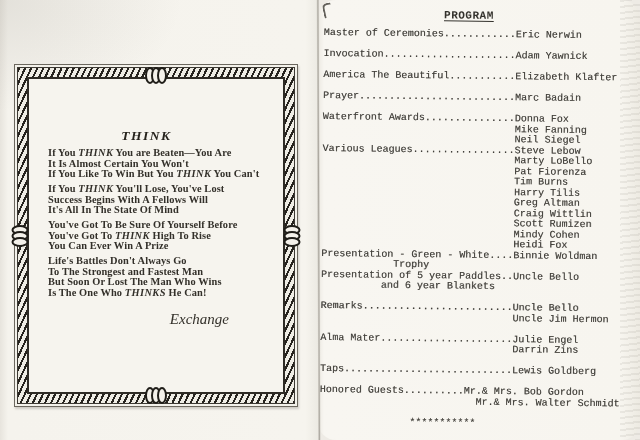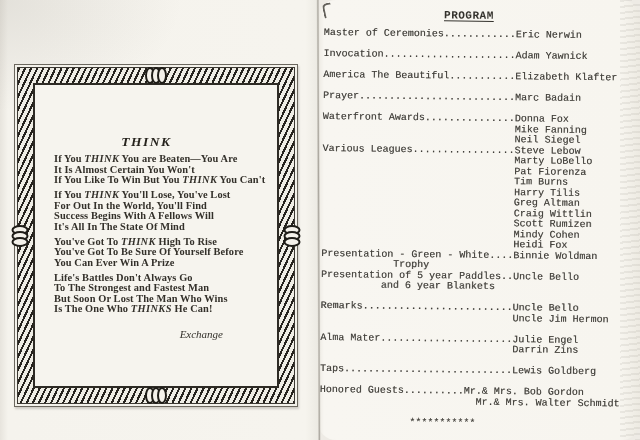--- a/index.html
+++ b/index.html
@@ -19,21 +19,21 @@
     pointer-events:none;
   }
   .frame {
     position:absolute; left:14px; top:64px; width:284px; height:343px;
     box-sizing:border-box; border:1px solid #6b675e; padding:2px;
     background:#f3f1ea;
     box-shadow:1px 2px 2px rgba(90,85,75,.25);
   }
   .rope {
     box-sizing:border-box; width:100%; height:100%;
-    border:1px solid #3c3933; padding:15px;
+    border:1px solid #3c3933; padding:9px;
     background:repeating-linear-gradient(115deg,#26231e 0 2px,#efede5 2px 5.5px);
   }
   .inner {
     box-sizing:border-box; width:100%; height:100%;
     border:2px solid #2e2b25; background:#f6f4ee;
     padding:50px 14px 0 19px; overflow:hidden;
   }
   .orn { position:absolute; display:flex; align-items:center; }
   .orn span {
     width:10px; height:17px; box-sizing:border-box;
@@ -54,21 +54,21 @@
   .poem { color:#33302a;font-weight:bold; }
   .vline {
     font-family:"Liberation Serif", serif;
     font-size:10.4px; line-height:10.5px; min-height:10.5px;
     white-space:pre; letter-spacing:0.1px;
   }
   .vline i { letter-spacing:0.4px; }
   .vline.blank { min-height:4.5px; height:4.5px; }
   .poem-attribution {
     font-family:"Liberation Serif", serif; font-style:italic;
-    font-size:11px; color:#33302a; text-align:right;
+    font-size:15px; color:#33302a; text-align:right;
     margin:13px 40px 12px 0;
   }
   
   .right-page {
     position:absolute; left:318px; top:0; width:322px; height:440px;
     background:linear-gradient(90deg,#ece9e2 0,#f8f6f1 6px,#f7f5ef 94%,#edeae2 100%);
     border-radius:18px;
   }
   .right-page::after { 
     content:""; position:absolute; right:0; top:0; width:20px; height:100%;
@@ -114,26 +114,25 @@
       <div class="rope">
         <div class="inner">
           <div class="poem-title">THINK</div>
           <div class="poem">
 
           <div class="vline">If You <i>THINK</i> You are Beaten—You Are</div>
               <div class="vline">It Is Almost Certain You Won't</div>
               <div class="vline">If You Like To Win But You <i>THINK</i> You Can't</div>
               <div class="vline blank"></div>
               <div class="vline">If You <i>THINK</i> You'll Lose, You've Lost</div>
-              <div class="vline">For Out In the World, You'll Find</div>
               <div class="vline">Success Begins With A Fellows Will</div>
               <div class="vline">It's All In The State Of Mind</div>
               <div class="vline blank"></div>
+              <div class="vline">You've Got To Be Sure Of Yourself Before</div>
               <div class="vline">You've Got To <i>THINK</i> High To Rise</div>
-              <div class="vline">You've Got To Be Sure Of Yourself Before</div>
               <div class="vline">You Can Ever Win A Prize</div>
               <div class="vline blank"></div>
               <div class="vline">Life's Battles Don't Always Go</div>
               <div class="vline">To The Strongest and Fastest Man</div>
               <div class="vline">But Soon Or Lost The Man Who Wins</div>
               <div class="vline">Is The One Who <i>THINKS</i> He Can!</div>
             </div>
           <div class="poem-attribution">Exchange</div>
         </div>
       </div>

